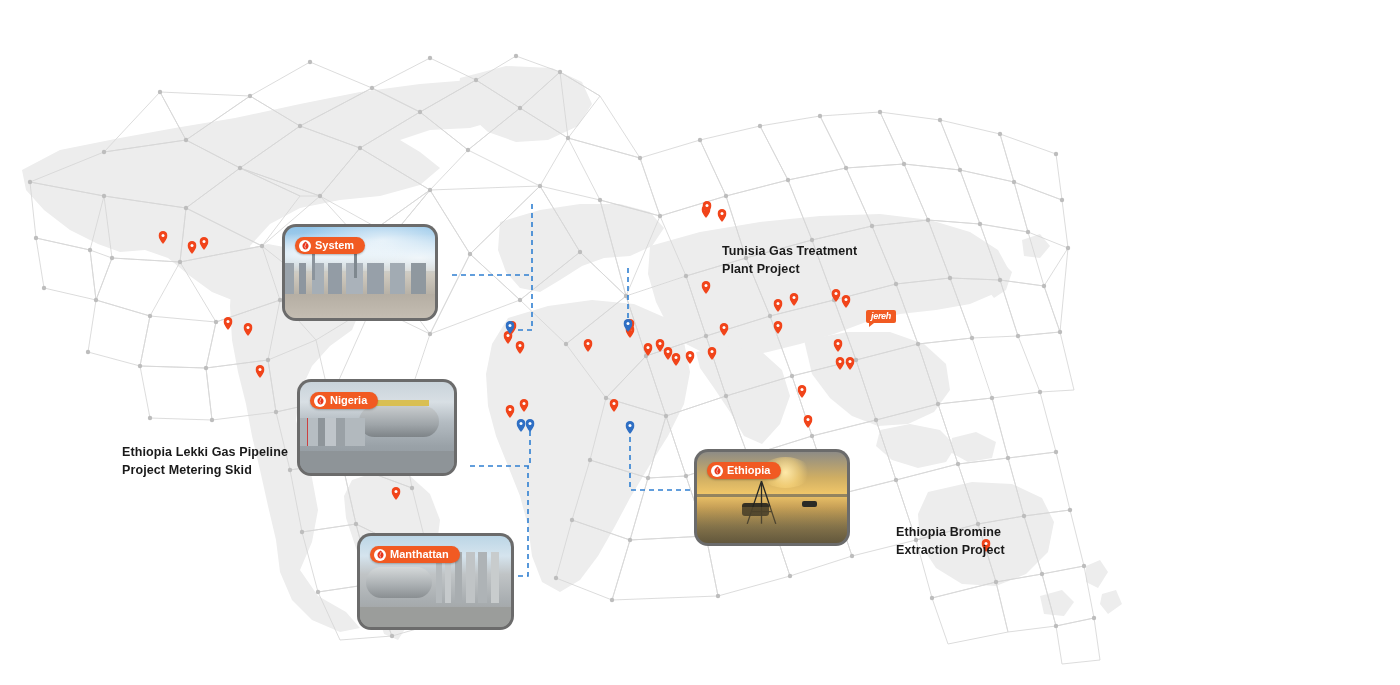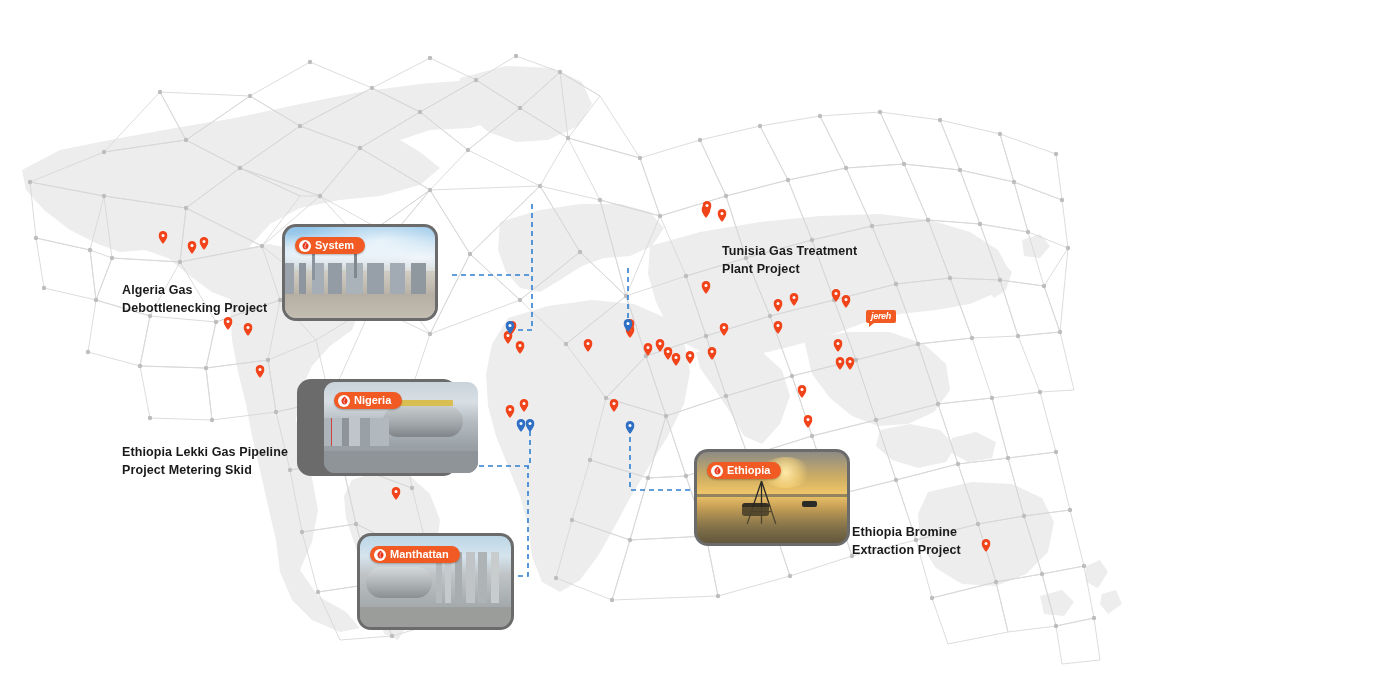--- a/index.html
+++ b/index.html
@@ -664,28 +664,26 @@
         <span class="logo">
           <svg width="9" height="9" viewBox="0 0 10 10">
               <path d="M5 0.6C3.2 2 1.6 3.4 1.6 5.5C1.6 7.6 3.2 9.4 5 9.4C6.8 9.4 8.4 7.6 8.4 5.5C8.4 3.7 7 2.2 5 0.6Z" fill="#e8361c"></path>
               <path d="M5.6 2.4C5.6 4 4.2 4.6 4.2 6.2C4.2 7.2 4.8 8 5.6 8.2" stroke="#fff" stroke-width="0.7" fill="none"></path>
             </svg>
         </span>
         <span class="btxt">System</span>
       </div>
     </div>
   </div>
-  <div class="caption" style="left:122px;top:281px;width:180px">Algeria Gas
-Debottlenecking Project</div>
 
   <div class="caption" style="left:722px;top:242px;width:190px">Tunisia Gas Treatment
 Plant Project</div>
 
   <div class="card" style="left:297px;top:379px;width:160px;height:97px">
-    <div class="photo" style="background:linear-gradient(to bottom,#c9d3da 0%,#d8dfe4 22%,#b4bcc2 44%,#9aa2a8 70%,#8b9298 100%);margin-left:24px;">
+    <div class="photo" style="background:linear-gradient(to bottom,#c9d3da 0%,#d8dfe4 22%,#b4bcc2 44%,#9aa2a8 70%,#8b9298 100%);">
       <div style="position:absolute;left:38%;top:26%;width:52%;height:34%;border-radius:26px;
            background:linear-gradient(to bottom,#c8ccce,#9fa5a9 60%,#7e8488);"></div>
       <div style="position:absolute;left:22%;top:20%;width:62%;height:6%;background:#d9bb43;opacity:.9"></div>
       <div style="position:absolute;left:0;top:40%;width:42%;height:30%;
            background:linear-gradient(to right,#aeb5ba 0 10%,#cc4040 10% 13%,#b6bdc2 13% 28%,
              #8e959a 28% 38%,#bfc5ca 38% 55%,#9aa1a6 55% 70%,#b2b9be 70% 100%);"></div>
       <div style="position:absolute;left:0;bottom:0;width:100%;height:24%;background:#8e9498"></div>
       <div class="badge">
         <span class="logo">
           <svg width="9" height="9" viewBox="0 0 10 10">
@@ -737,16 +735,16 @@
         <span class="logo">
           <svg width="9" height="9" viewBox="0 0 10 10">
               <path d="M5 0.6C3.2 2 1.6 3.4 1.6 5.5C1.6 7.6 3.2 9.4 5 9.4C6.8 9.4 8.4 7.6 8.4 5.5C8.4 3.7 7 2.2 5 0.6Z" fill="#e8361c"></path>
               <path d="M5.6 2.4C5.6 4 4.2 4.6 4.2 6.2C4.2 7.2 4.8 8 5.6 8.2" stroke="#fff" stroke-width="0.7" fill="none"></path>
             </svg>
         </span>
         <span class="btxt">Ethiopia</span>
       </div>
     </div>
   </div>
-  <div class="caption" style="left:852px;top:523px;width:170px">Ethiopia Bromine
+  <div class="caption" style="left:896px;top:523px;width:170px">Ethiopia Bromine
 Extraction Project</div>
 
 </div>
 
 </body></html>

